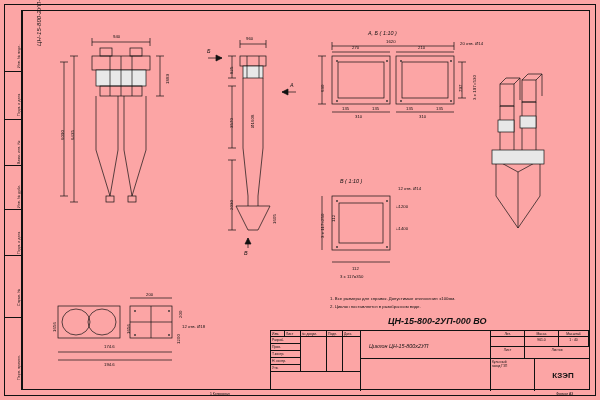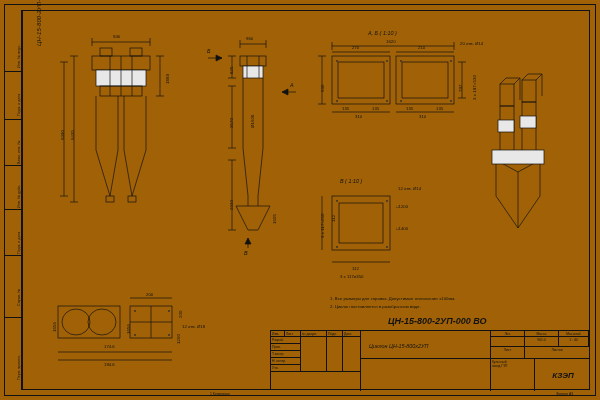--- a/index.html
+++ b/index.html
@@ -1,33 +1,33 @@
 <!DOCTYPE html>
 <html><head>
 <meta charset="utf-8">
 <style>
   html,body{margin:0;padding:0;background:#fff;}
   body{width:600px;height:400px;overflow:hidden;font-family:"Liberation Sans",sans-serif;}
-  #sheet{position:relative;width:600px;height:400px;background:#a16207;}
+  #sheet{position:relative;width:600px;height:400px;background:#fca5a5;}
   .frame-outer{position:absolute;left:4px;top:4px;width:592px;height:392px;border:1px solid #111;box-sizing:border-box;}
   .frame-inner{position:absolute;left:22px;top:10px;width:568px;height:380px;border:1.6px solid #111;box-sizing:border-box;}
   
   .stub{position:absolute;left:4px;top:10px;width:18px;height:380px;border-right:1.6px solid #111;box-sizing:border-box;}
   .stub-cell{position:absolute;left:0;width:18px;border-bottom:1px solid #111;box-sizing:border-box;}
   .vtext{position:absolute;transform-origin:left top;white-space:nowrap;font-size:3.6px;letter-spacing:.1px;color:#111;}
   .dim{position:absolute;white-space:nowrap;color:#111;font-size:4.3px;}
   .dot{position:absolute;border:0.7px solid #111;border-radius:50%;box-sizing:border-box;background:#fff;}
   .titleblock{position:absolute;left:270px;top:330px;width:320px;height:60px;border:1.4px solid #111;box-sizing:border-box;}
   .tb-cell{position:absolute;box-sizing:border-box;border-right:0.8px solid #111;border-bottom:0.8px solid #111;font-size:3.4px;padding:0.5px 1px;color:#111;}
   .note{position:absolute;font-size:4.3px;color:#111;white-space:nowrap;}
   .bigname{position:absolute;font-size:9px;font-weight:bold;color:#111;white-space:nowrap;font-style:italic;}
   .midname{position:absolute;font-size:5.4px;color:#111;white-space:nowrap;font-style:italic;}
   svg{position:absolute;left:0;top:0;overflow:visible;}
   .sect{position:absolute;font-size:5.4px;font-style:italic;color:#111;white-space:nowrap;}
-  .logo-mark{font-size:8px;font-weight:bold;font-style:italic;padding-left:2px;}
+  .logo-mark{font-size:8px;font-weight:bold;padding-left:2px;}
 </style>
 </head>
 <body>
 
 <div id="sheet">
 
   <div class="frame-outer"></div>
   <div class="frame-inner"></div>
 
   <div class="stub">

